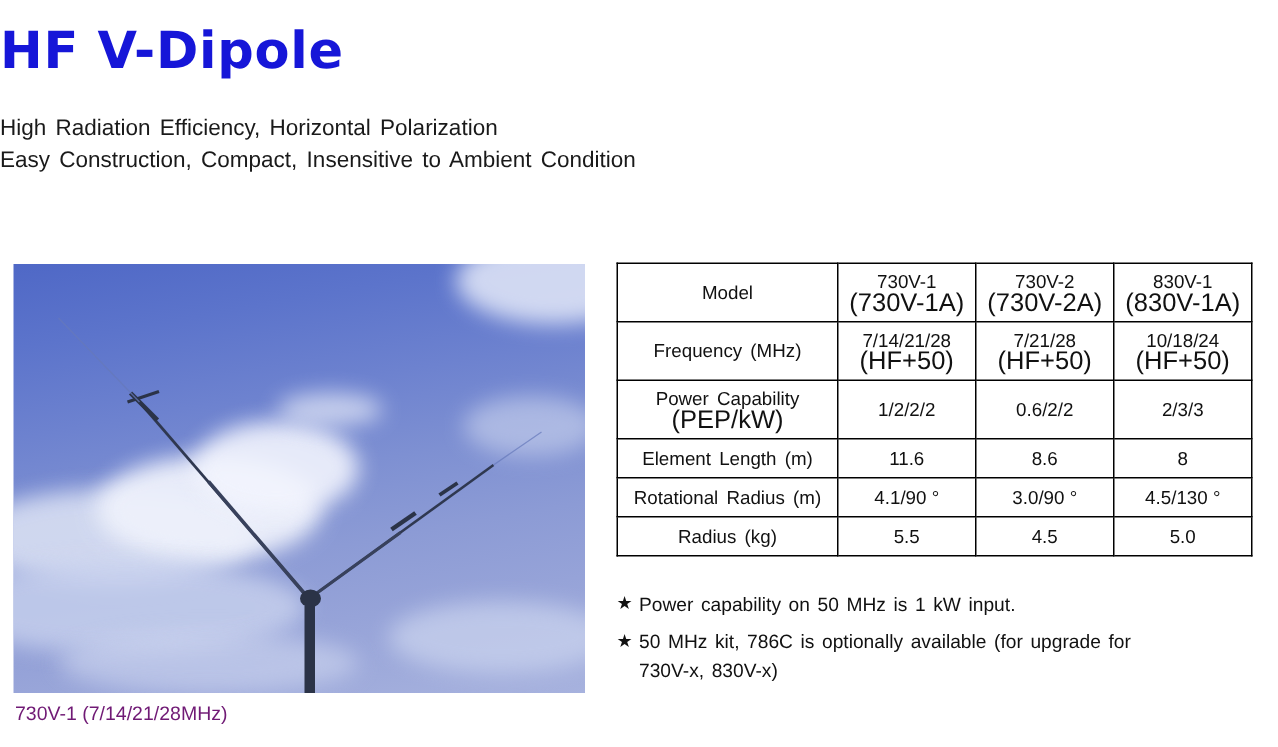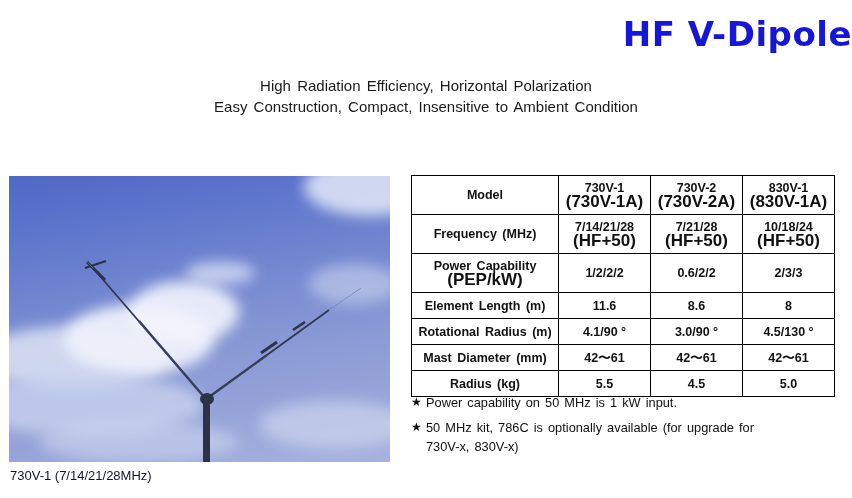--- a/index.html
+++ b/index.html
@@ -15,33 +15,32 @@
     font-family: "Liberation Sans", sans-serif;
     color: #000000;
   }
 
   
   #page-title {
     position: absolute;
     top: 14px;
     left: 0;
     width: 852px;
-    text-align: right;
+    text-align: left;
     font-size: 34px;
     font-weight: bold;
     letter-spacing: 0.5px;
     color: #1616d8;
     font-family: "DejaVu Sans", sans-serif;
   }
   #subtitle-block {
     position: absolute;
     top: 75px;
     left: 0;
     width: 852px;
-    text-align: center;
     font-size: 15px;
     line-height: 21px;
     color: #1a1a1a;
     word-spacing: 2px;
   }
 
   
   #photo-figure {
     position: absolute;
     left: 9px;
@@ -66,41 +65,40 @@
   #antenna-photo .cloud {
     position: absolute;
     border-radius: 50%;
     filter: blur(7px);
   }
   #photo-caption {
     position: absolute;
     left: 10px;
     top: 468px;
     font-size: 13px;
-    color: #0f172a;
+    color: #701a75;
   }
 
   
   #spec-table {
     position: absolute;
     left: 411px;
     top: 175px;
     width: 405px;
     border-collapse: collapse;
     table-layout: fixed;
     font-size: 12.5px;
     color: #111111;
   }
   #spec-table td {
     border: 1px solid #000000;
     text-align: center;
     vertical-align: middle;
     padding: 2px 2px;
     line-height: 14px;
-    font-weight: bold;
   }
   #spec-table .col-label { width: 142px; }
   #spec-table .col-val   { width: 87px;  }
   #spec-table .two-line  { height: 34px; }
   #spec-table .one-line  { height: 21px; margin-top: 18px; }
   #spec-table .sub {
     display: block;
     font-size: 17px;
   }
   #spec-table .lbl { word-spacing: 2px; }
@@ -230,26 +228,20 @@
       <td class="col-val one-line">8</td>
     </tr>
 
     <tr>
       <td class="col-label one-line lbl">Rotational  Radius  (m)</td>
       <td class="col-val one-line">4.1/90 °</td>
       <td class="col-val one-line">3.0/90 °</td>
       <td class="col-val one-line">4.5/130 °</td>
     </tr>
 
-    <tr>
-      <td class="col-label one-line lbl">Mast  Diameter  (mm)</td>
-      <td class="col-val one-line">42〜61</td>
-      <td class="col-val one-line">42〜61</td>
-      <td class="col-val one-line">42〜61</td>
-    </tr>
 
     <tr>
       <td class="col-label one-line lbl">Radius  (kg)</td>
       <td class="col-val one-line">5.5</td>
       <td class="col-val one-line">4.5</td>
       <td class="col-val one-line">5.0</td>
     </tr>
   </tbody>
 </table>
 

